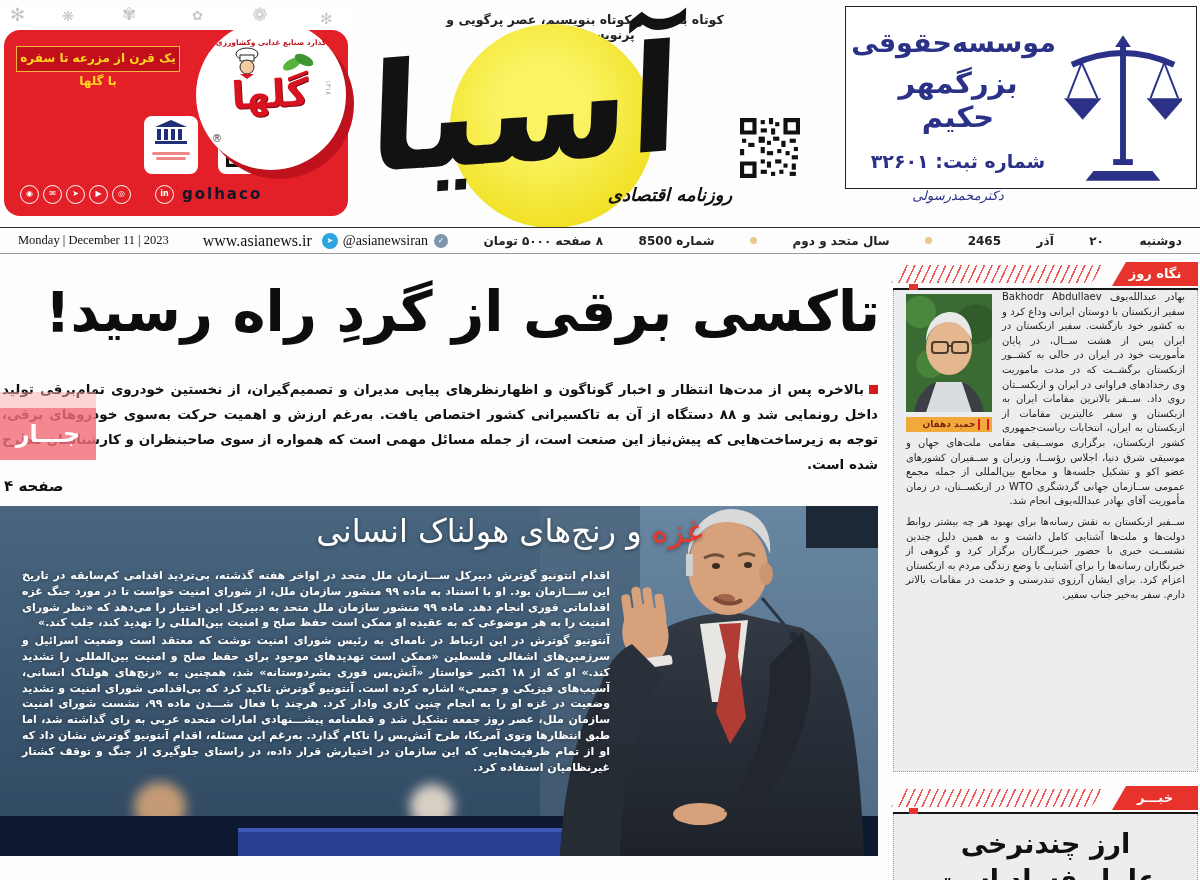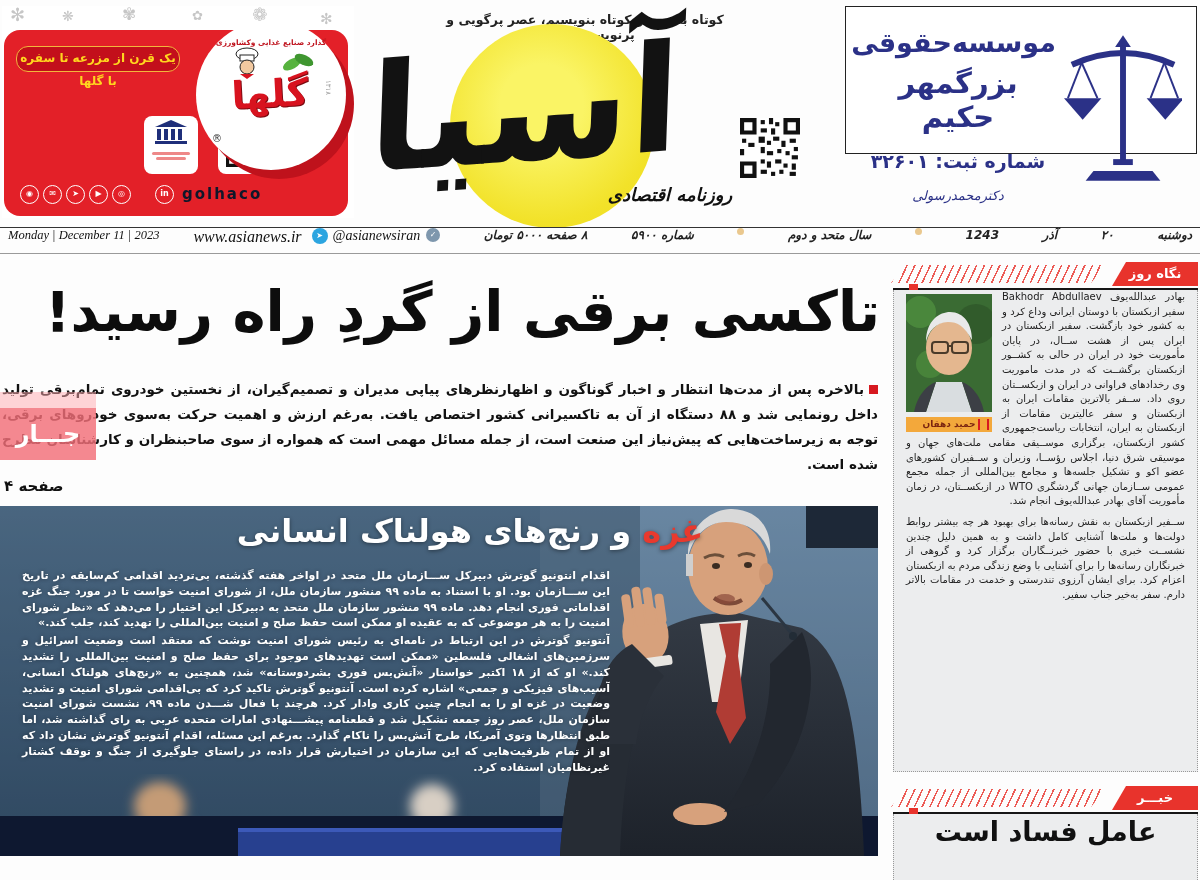--- a/index.html
+++ b/index.html
@@ -4,21 +4,21 @@
 <style>
   html,body{margin:0;padding:0;background:#fff;}
   body{width:1200px;height:880px;font-family:"DejaVu Sans",sans-serif;}
   #page{position:relative;width:1200px;height:880px;background:#fdfdfd;overflow:hidden;direction:rtl;}
   .abs{position:absolute;}
 
   
   .golha{left:2px;top:6px;width:352px;height:212px;background:#fff;}
   .doodle{position:absolute;color:#c6c6c6;pointer-events:none;}
   .golha-red{position:absolute;left:2px;top:24px;right:6px;bottom:2px;background:#e32028;border-radius:16px;}
-  .golha-slogan{position:absolute;right:168px;left:12px;top:16px;height:24px;background:#c30f1b;border:1px solid #f3b63c;border-radius:12px;color:#ffd61f;font-size:12px;font-weight:bold;text-align:center;line-height:23px;}
+  .golha-slogan{position:absolute;right:168px;left:12px;top:16px;height:24px;background:#c30f1b;border:1px solid #f3b63c;border-radius:0;color:#ffd61f;font-size:12px;font-weight:bold;text-align:center;line-height:23px;}
   .qr-label{position:absolute;left:210px;top:74px;width:70px;color:#fff;font-size:7px;text-align:center;}
   .qr-box{position:absolute;left:214px;top:84px;width:62px;height:60px;background:#fff;border-radius:8px;display:flex;align-items:center;justify-content:center;}
   .unesco-box{position:absolute;left:140px;top:86px;width:54px;height:58px;background:#fff;border-radius:8px;text-align:center;padding-top:4px;box-sizing:border-box;}
   .unesco-line{height:3px;background:#e88;margin:2px 8px 0 8px;border-radius:2px;}
   .golha-social{position:absolute;left:16px;bottom:12px;right:150px;height:20px;display:flex;align-items:center;gap:4px;direction:ltr;}
   .sic{width:17px;height:17px;border:1.4px solid #fff;border-radius:50%;color:#fff;font-size:8px;line-height:15px;text-align:center;flex:0 0 auto;}
   .sic.linkedin{font-size:8px;font-weight:bold;margin-left:20px;}
   .golha-handle{color:#0f172a;font-weight:bold;font-size:15px;letter-spacing:2px;margin-left:4px;font-family:"DejaVu Sans",sans-serif;}
   .golha-circle{position:absolute;left:172px;top:38px;width:150px;height:150px;background:#fff;border-radius:50%;box-shadow:8px 9px 0 #bf121c;z-index:2;}
   .golha-circle{left:auto;right:8px;top:14px;}
@@ -30,30 +30,30 @@
   .leaves{position:absolute;top:30px;right:30px;}
 
   
   .tagline{left:420px;top:12px;width:330px;text-align:center;font-size:12.5px;font-weight:bold;color:#222;}
   .sun{left:450px;top:24px;width:204px;height:204px;border-radius:50%;background:radial-gradient(circle at 45% 40%,#faf465 25%,#f2e229 70%,#eeda1e 100%);}
   .logo-asia{left:368px;top:-14px;width:410px;height:250px;font-size:148px;font-weight:bold;color:#121212;text-align:left;direction:rtl;line-height:240px;transform:rotate(-4deg) skewX(-6deg);}
   .subtitle{left:606px;top:148px;width:128px;text-align:center;font-size:18px;font-weight:bold;font-style:italic;color:#111;margin-top:36px;}
   .mast-qr{left:740px;top:118px;width:60px;height:60px;}
 
   
-  .legal{left:845px;top:6px;width:352px;height:148px;background:#fff;border:1.6px solid #222;box-sizing:border-box;}
+  .legal{left:845px;top:6px;width:352px;height:183px;background:#fff;border:1.6px solid #222;box-sizing:border-box;}
   .legal-text{position:absolute;right:140px;left:14px;top:20px;text-align:center;color:#2b3187;}
   .legal-l1{font-size:27px;font-weight:bold;}
   .legal-l2{font-size:29px;font-weight:bold;margin-top:8px;}
   .legal-l3{font-size:19px;font-weight:bold;margin-top:16px;}
   .legal-l4{font-size:13px;font-style:italic;margin-top:16px;text-align:center;}
   .scales{position:absolute;right:14px;top:26px;}
 
   
-  .dateline{left:0;top:227px;width:1200px;height:27px;border-top:1.6px solid #333;border-bottom:1px solid #9a9a9a;box-sizing:border-box;display:flex;direction:ltr;padding:0 8px;font-size:12px;color:#111;font-style:italic;}
+  .dateline{left:0;top:227px;width:1200px;height:27px;border-top:1.6px solid #333;border-bottom:1px solid #9a9a9a;box-sizing:border-box;display:flex;align-items:center;direction:ltr;padding:0 18px;font-size:12px;color:#111;}
   .serif{font-family:"Liberation Serif",serif;}
   .dl-en{font-size:12.5px;}
   .dl-web{font-size:16px;margin-left:34px;}
   .tg-ic{width:16px;height:16px;border-radius:50%;background:#2ca5e0;color:#fff;font-size:8px;line-height:16px;text-align:center;margin-left:10px;}
   .dl-handle{font-size:14px;margin-left:5px;}
   .vf-ic{width:14px;height:14px;border-radius:50%;background:#7e97ad;color:#fff;font-size:8px;line-height:14px;text-align:center;margin-left:6px;}
   .fa-item{direction:rtl;font-size:12px;font-weight:bold;color:#222;}
   .sep-dot{width:7px;height:7px;border-radius:50%;background:#eac88e;flex:0 0 auto;}
   .sp{flex:1;}
 
@@ -61,21 +61,21 @@
   .headline{left:0;top:256px;width:880px;text-align:right;font-size:56px;font-weight:bold;color:#0d0d0d;letter-spacing:-2px;line-height:112px;}
   .lead{left:2px;top:377px;width:876px;font-size:13.5px;font-weight:bold;line-height:25px;text-align:justify;color:#111;}
   .lead-bullet{display:inline-block;width:9px;height:9px;background:#d71920;margin-left:5px;}
   .page-ref{left:4px;top:477px;font-size:15px;font-weight:bold;color:#111;}
   .watermark{left:0;top:408px;width:96px;height:52px;background:rgba(242,110,120,.82);display:flex;align-items:center;justify-content:center;z-index:5;}
   .watermark-top{left:0;top:392px;width:96px;height:16px;background:rgba(255,170,175,.5);z-index:5;}
   .watermark span{color:#fff;font-weight:bold;font-size:24px;}
 
   
   .photo{left:0;top:506px;width:878px;height:350px;overflow:hidden;}
-  .gaza-title{position:absolute;top:6px;right:175px;font-size:32px;font-weight:bold;color:#fff;text-shadow:0 1px 4px rgba(0,0,0,.45);white-space:nowrap;}
+  .gaza-title{position:absolute;top:6px;right:175px;font-size:32px;font-weight:normal;color:#fff;text-shadow:0 1px 4px rgba(0,0,0,.45);white-space:nowrap;}
   .gaza-title .hl{color:#e8392e;}
   .gaza-body{position:absolute;top:62px;left:6px;width:604px;height:284px;overflow:hidden;color:#fff;font-size:11px;line-height:15.8px;text-align:justify;font-weight:bold;text-shadow:0 0 4px rgba(0,0,0,.4);}
   .gaza-body p{margin:0 0 2px 16px;}
 
   
   .sec-head{left:885px;width:313px;height:24px;}
   .sec-head .stripes{position:absolute;left:6px;right:92px;top:3px;bottom:3px;background:repeating-linear-gradient(115deg,rgba(232,51,44,.8) 0 1.5px,transparent 1.5px 7px);clip-path:polygon(7% 0,100% 0,93% 100%,0 100%);}
   .sec-head .lbl{position:absolute;right:0;top:0;height:24px;min-width:86px;background:#e8332c;color:#fff;font-size:13px;font-weight:bold;text-align:center;line-height:24px;padding:0 10px;clip-path:polygon(14px 0,100% 0,100% 100%,0 100%);box-sizing:border-box;}
   .rule{left:893px;width:305px;height:0;border-top:2.6px solid #161616;}
   .rule::before{content:"";position:absolute;left:16px;top:-6px;width:9px;height:9px;background:#e8332c;}
@@ -239,29 +239,29 @@
 
   <div class="abs dateline">
     <span class="serif dl-en">Monday | December 11 | 2023</span>
     <span class="serif dl-web">www.asianews.ir</span>
     <span class="tg-ic">➤</span>
     <span class="serif dl-handle">@asianewsiran</span>
     <span class="vf-ic">✓</span>
     <span class="sp"></span>
     <span class="fa-item">۸ صفحه ۵۰۰۰ تومان</span>
     <span class="sp"></span>
-    <span class="fa-item">شماره ۵۹۰۰</span>
+    <span class="fa-item">شماره 8500</span>
     <span class="sp"></span>
       <span class="sep-dot"></span>
       <span class="sp"></span>
     <span class="fa-item">سال متحد و دوم</span>
     <span class="sp"></span>
       <span class="sep-dot"></span>
       <span class="sp"></span>
-    <span class="fa-item">1243</span>
+    <span class="fa-item">2465</span>
     <span class="sp"></span>
     <span class="fa-item">آذر</span>
     <span class="sp"></span>
     <span class="fa-item">۲۰</span>
     <span class="sp"></span>
     <span class="fa-item">دوشنبه</span>
   </div>
 
   <div class="abs headline">تاکسی برقی از گردِ راه رسید!</div>
   <div class="abs lead"><span class="lead-bullet"></span><span>بالاخره پس از مدت‌ها انتظار و اخبار گوناگون و اظهارنظرهای پیاپی مدیران و تصمیم‌گیران، از نخستین خودروی تمام‌برقی تولید داخل رونمایی شد و ۸۸ دستگاه از آن به تاکسیرانی کشور اختصاص یافت. به‌رغم ارزش و اهمیت حرکت به‌سوی خودروهای برقی، توجه به زیرساخت‌هایی که پیش‌نیاز این صنعت است، از جمله مسائل مهمی است که همواره از سوی صاحبنظران و کارشناسان مطرح شده است.</span></div>
@@ -370,16 +370,17 @@
       <p>ســفیر ازبکستان به نقش رسانه‌ها برای بهبود هر چه بیشتر روابط دولت‌ها و ملت‌ها آشنایی کامل داشت و به همین دلیل چندین نشســت خبری با حضور خبرنــگاران برگزار کرد و گروهی از خبرنگاران رسانه‌ها را برای آشنایی با وضع زندگی مردم به ازبکستان اعزام کرد. برای ایشان آرزوی تندرستی و خدمت در مقامات بالاتر دارم. سفر به‌خیر جناب سفیر.</p>
     </div>
   </div>
 
   <div class="abs sec-head" style="top:786px;">
     <span class="stripes"></span>
     <span class="lbl">خبـــر</span>
   </div>
   <div class="abs rule" style="top:812px;"></div>
   <div class="abs graybox" style="top:814px;height:80px;">
+    <div class="nb-title">ارز چندنرخی</div>
     <div class="nb-title" style="margin-top:0;">عامل فساد است</div>
   </div>
 
 </div>
 
 </body></html>

